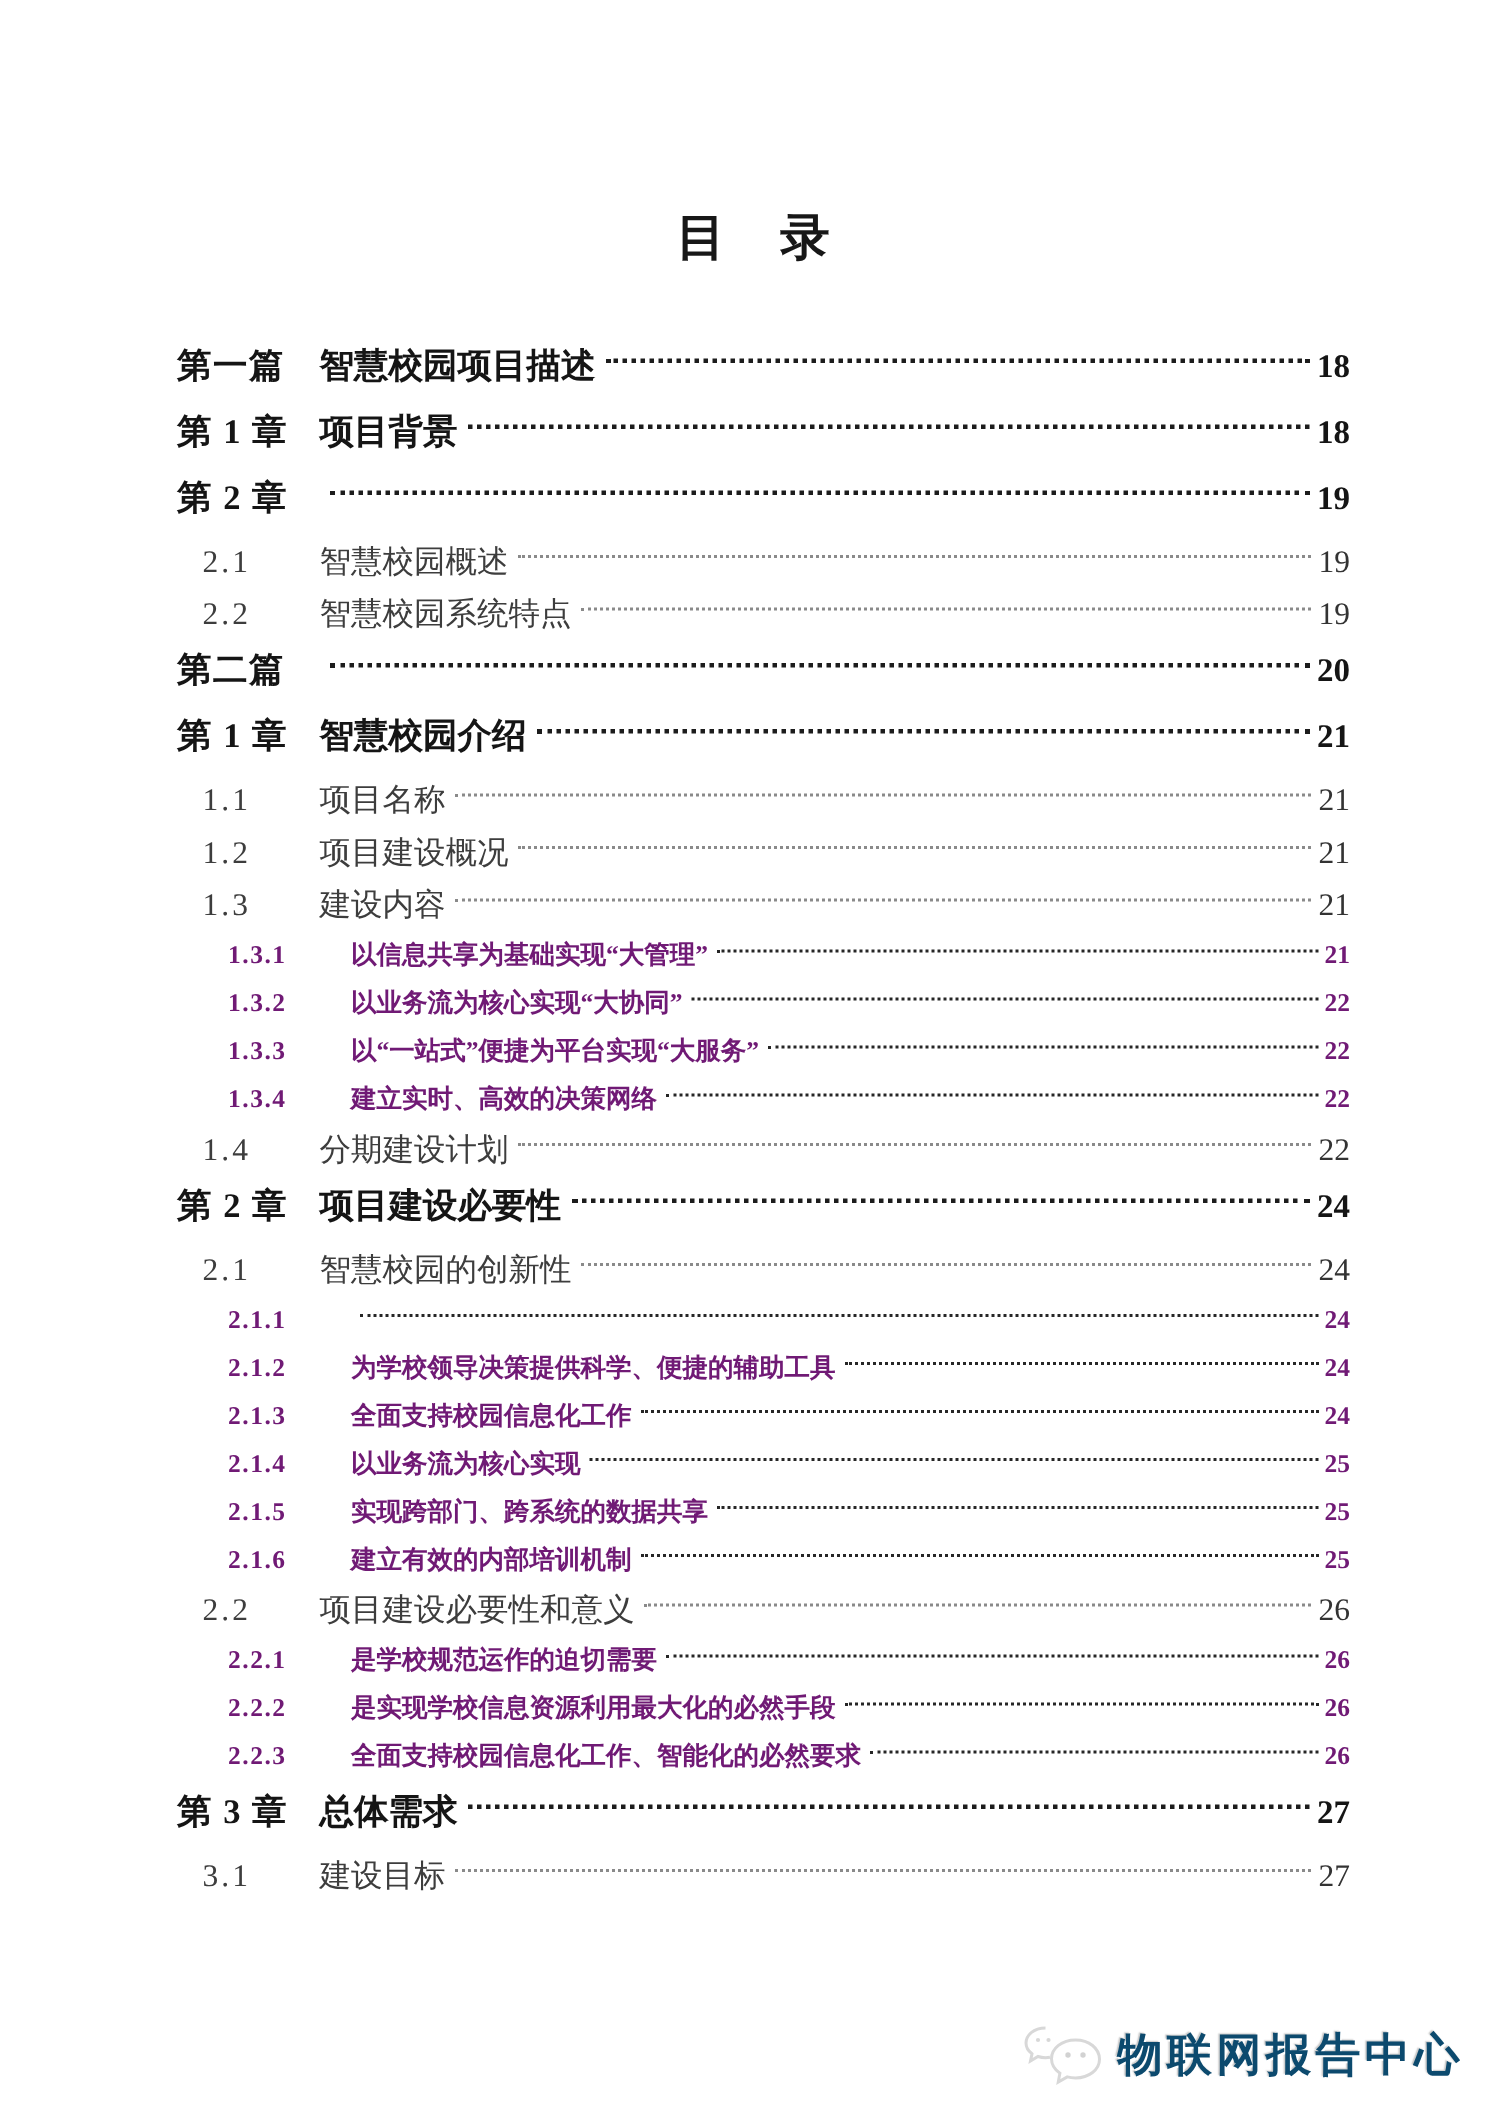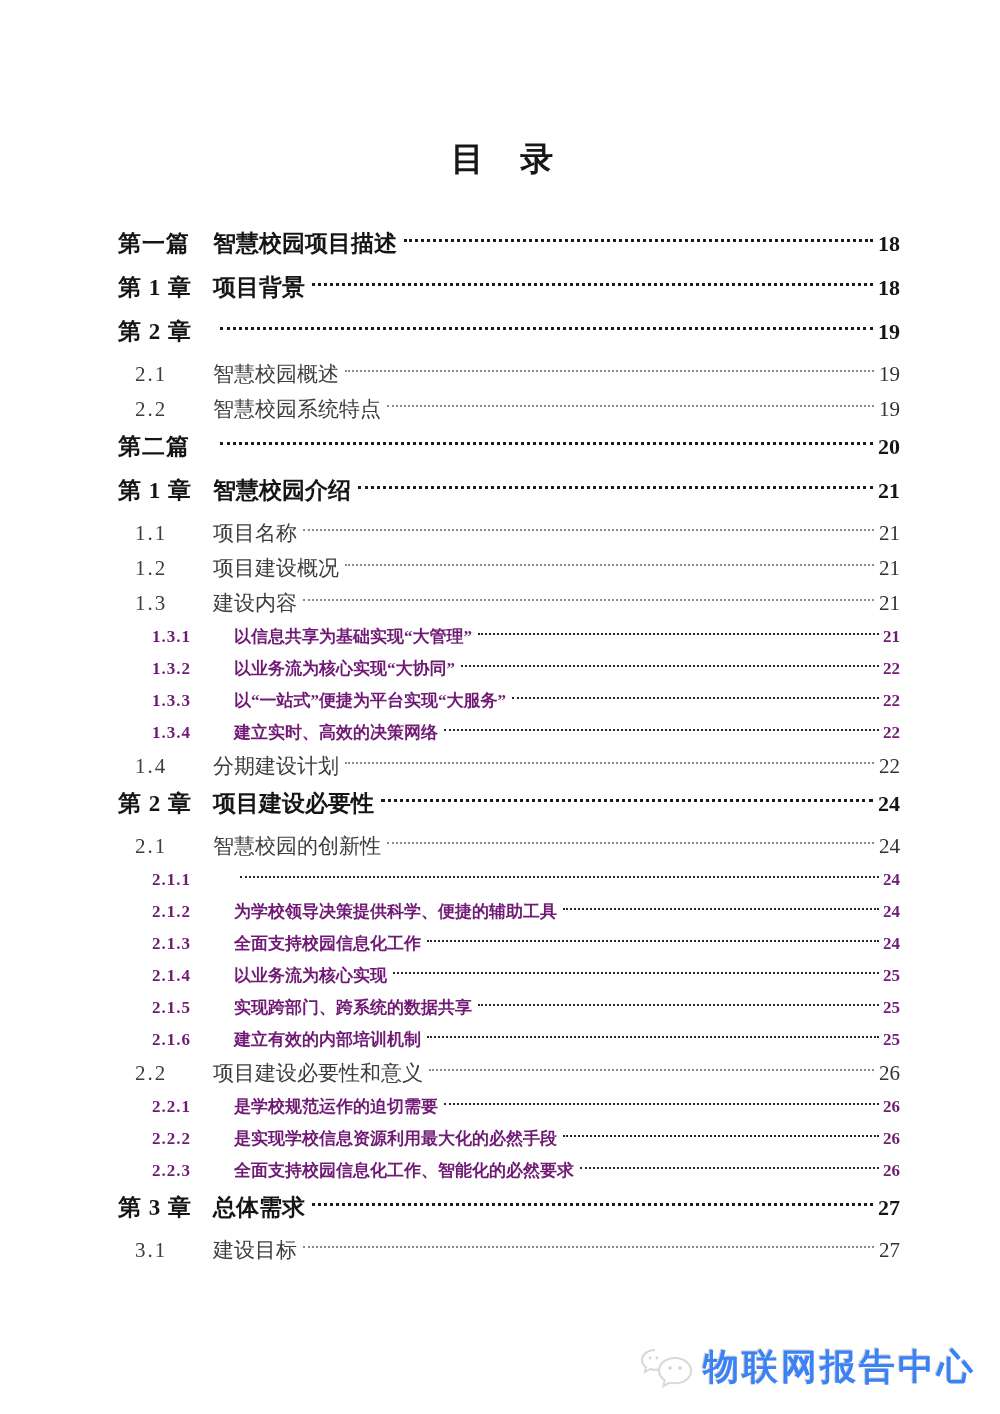--- a/index.html
+++ b/index.html
@@ -94,24 +94,24 @@
   
   .watermark {
     position: absolute;
     right: 24px;
     bottom: 22px;
     display: flex;
     align-items: center;
     gap: 8px;
   }
   .watermark .wm-text {
-    font-size: 36px;
+    font-size: 30px;
     font-weight: bold;
     letter-spacing: 3px;
-    color: #3b82f6;
+    color: #0c4a6e;
     text-shadow: 1px 1px 0 #ffffff, -1px -1px 1px #c6c6c6;
     font-family: "Liberation Sans", "DejaVu Sans", sans-serif;
     text-align: right;
   }
   .watermark svg { display: block; }
 </style>
 </head>
 <body>
 
 <div class="page">

